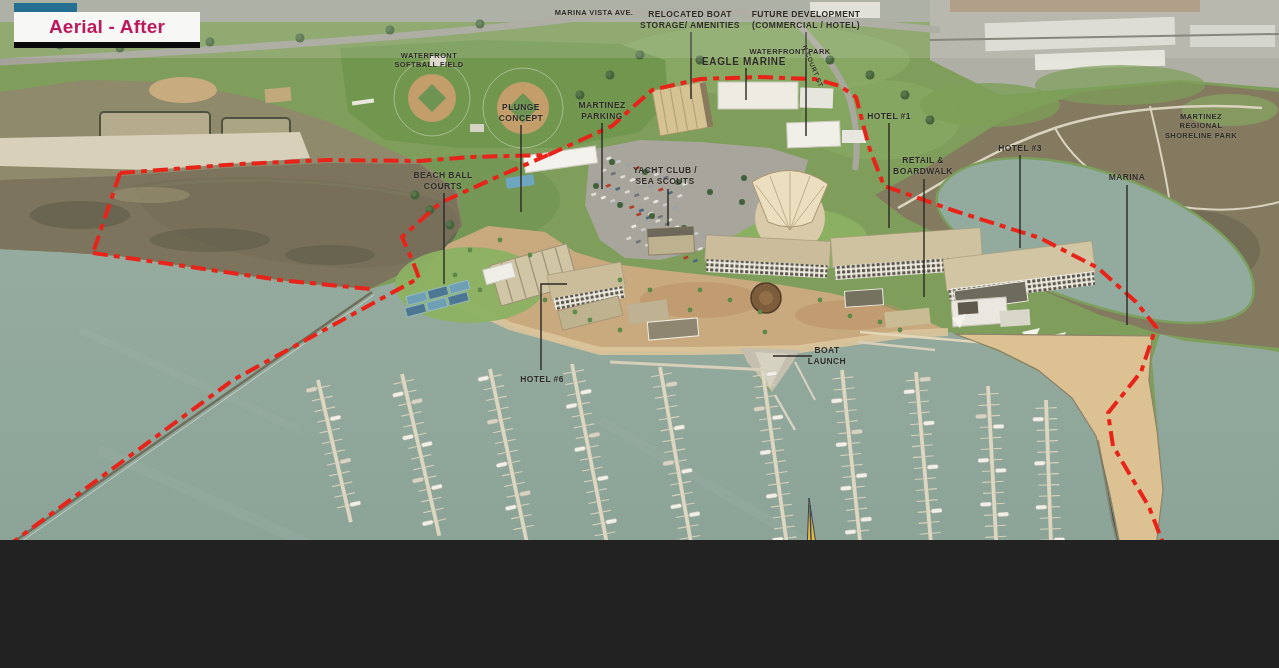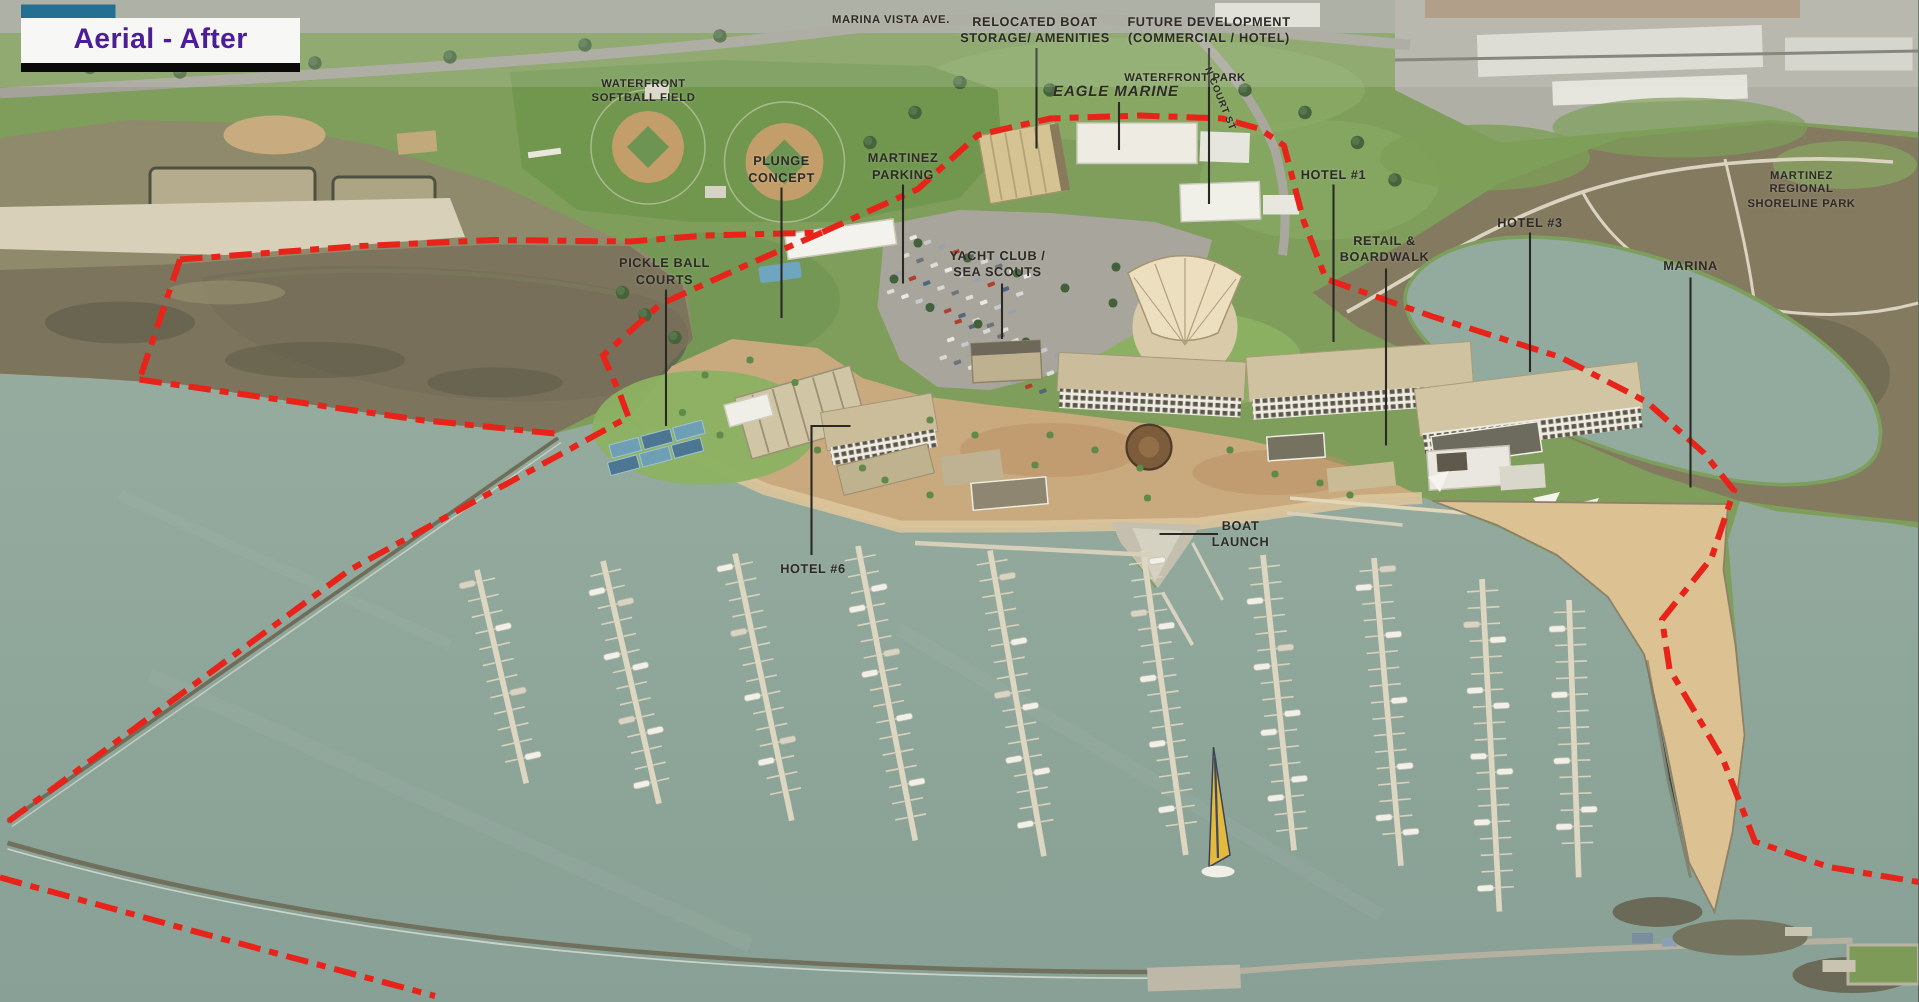--- a/index.html
+++ b/index.html
@@ -1,30 +1,30 @@
 <!DOCTYPE html>
 <html><head>
 <meta charset="utf-8">
 <style>
   html,body{margin:0;padding:0;background:#222;}
-  .stage{position:relative;width:1279px;height:668px;overflow:hidden;
+  .stage{position:relative;width:1279px;height:540px;overflow:hidden;
          font-family:"Liberation Sans",sans-serif;background:#8fa89b;}
   .scene{position:absolute;left:0;top:0;}
   
   .lbl{position:absolute;transform:translateX(-50%);white-space:pre-line;text-align:center;
        font:700 8.5px/1.25 "Liberation Sans",sans-serif;color:#2e2b26;letter-spacing:.4px;
        text-shadow:0 0 2px rgba(255,255,255,.25);}
   .lbl.sm{font-size:7.5px;}
-  .lbl.lg{font-size:10px;letter-spacing:.6px;font-style:italic;}
+  .lbl.lg{font-size:10px;letter-spacing:.6px;}
   .lbl.rot{transform:rotate(68deg);transform-origin:0 0;font-size:6.5px;letter-spacing:.5px;}
   
   .badge{position:absolute;left:14px;top:3px;width:186px;}
   .badge-teal{width:63px;height:9px;background:#256f92;}
   .badge-white{background:#f7f7f5;height:30px;display:flex;align-items:center;justify-content:center;
-       font:700 19px "Liberation Sans",sans-serif;color:#4c1d95;letter-spacing:.2px;}
+       font:700 19px "Liberation Sans",sans-serif;color:#be185d;letter-spacing:.2px;}
   .badge-black{height:6px;background:#0a0a0a;}
 </style>
 </head>
 <body>
 
 <div class="stage">
 
 <svg class="scene" width="1279" height="668" viewBox="0 0 1279 668">
   <defs>
     <linearGradient id="waterGrad" x1="0" y1="0" x2="0" y2="1">
@@ -516,21 +516,21 @@
 CONCEPT</div>
   <div class="lbl" style="left:602px;top:100px">MARTINEZ
 PARKING</div>
   <div class="lbl" style="left:889px;top:111px">HOTEL #1</div>
   <div class="lbl" style="left:1020px;top:143px">HOTEL #3</div>
   <div class="lbl" style="left:923px;top:155px">RETAIL &amp;
 BOARDWALK</div>
   <div class="lbl" style="left:1127px;top:172px">MARINA</div>
   <div class="lbl sm" style="left:1201px;top:112px">MARTINEZ REGIONAL
 SHORELINE PARK</div>
-  <div class="lbl" style="left:443px;top:170px">PICKLE BALL
+  <div class="lbl" style="left:443px;top:170px">BEACH BALL
 COURTS</div>
   <div class="lbl" style="left:665px;top:165px">YACHT CLUB /
 SEA SCOUTS</div>
   <div class="lbl" style="left:542px;top:374px">HOTEL #6</div>
   <div class="lbl" style="left:827px;top:345px">BOAT
 LAUNCH</div>
 </div>
 
 <div class="badge">
   <div class="badge-teal"></div>

